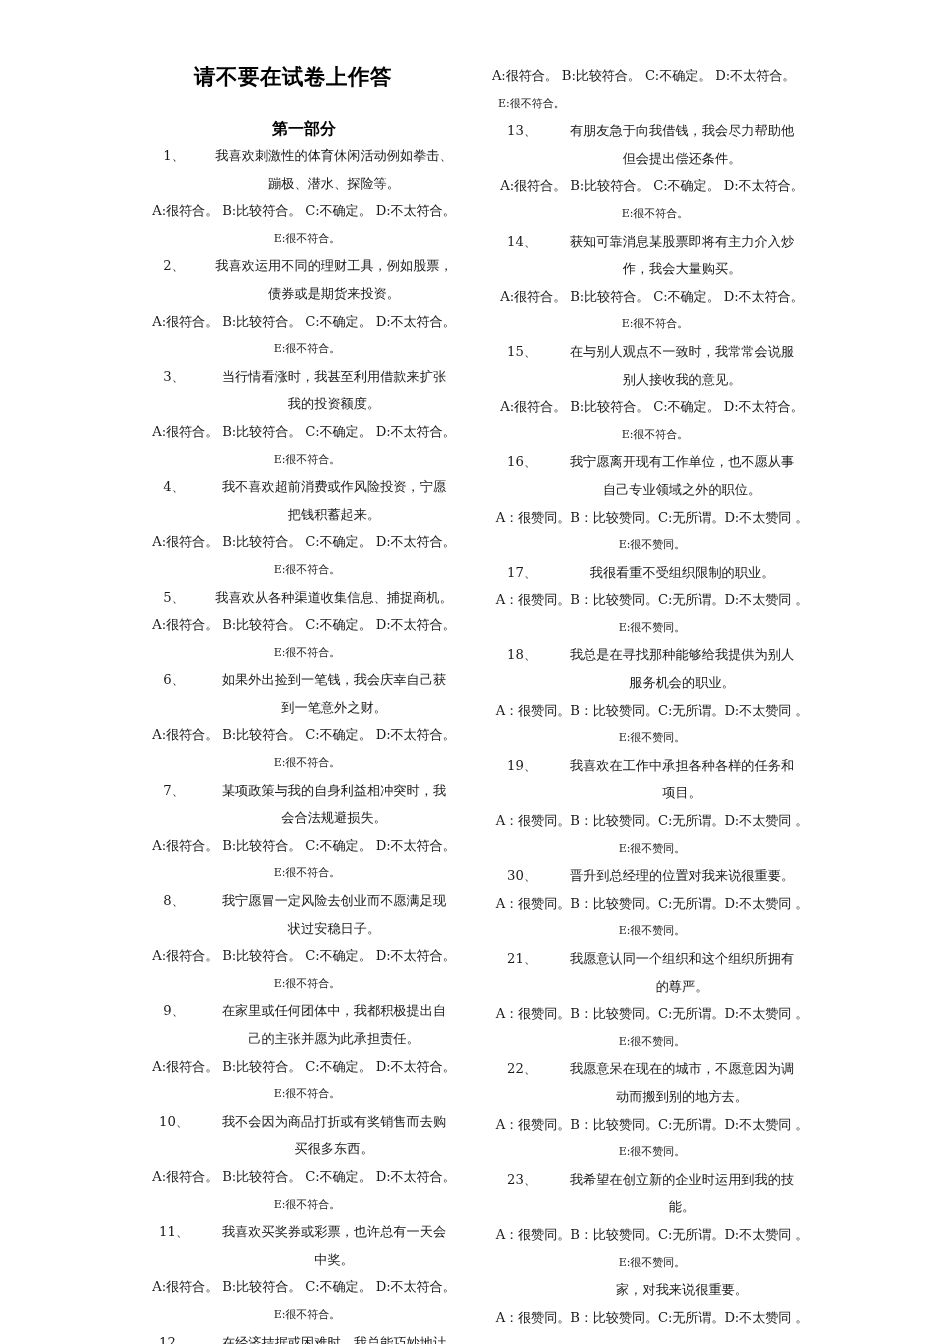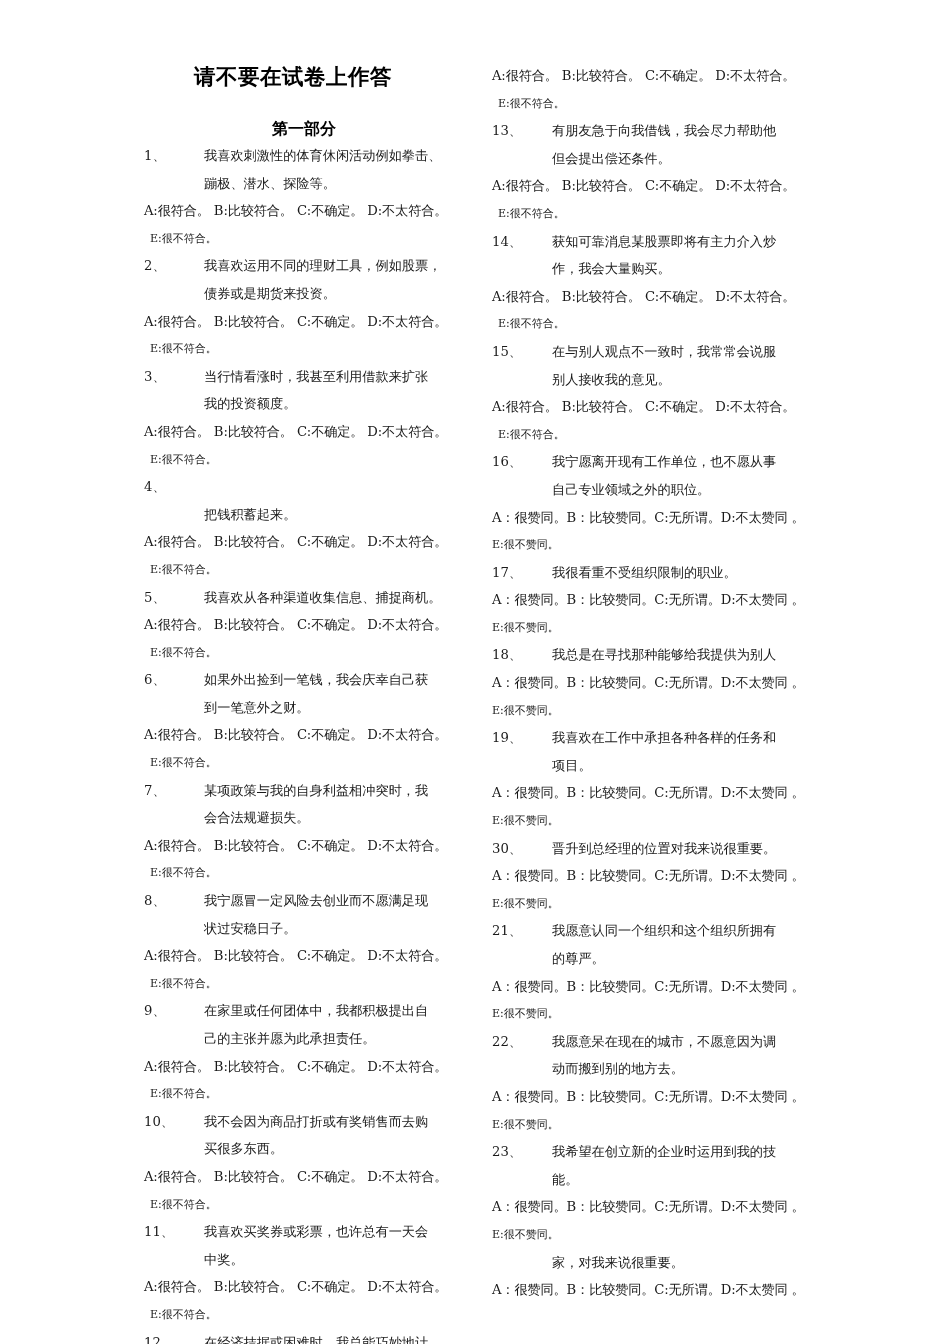--- a/index.html
+++ b/index.html
@@ -60,21 +60,21 @@
     font-family: "DejaVu Sans", "Liberation Sans", sans-serif;
     font-weight: bold;
     font-size: 16px;
     line-height: 26px;
     text-align: center;
     color: #000000;
     margin: 0;
   }
 
   
-  .q-block { margin: 0; }
+  .q-block { margin: 0; text-align: center; }
 
   .q-line {
     font-size: 13.2px;
     line-height: 27.6px;
     margin: 0;
     white-space: nowrap;
   }
 
   
   .q-first {
@@ -149,20 +149,21 @@
               <span class="q-num">3、</span>
               <span class="q-text">当行情看涨时，我甚至利用借款来扩张</span>
             </div>
             <div class="q-line q-cont">我的投资额度。</div>
             <div class="ans-line">A:很符合。 B:比较符合。 C:不确定。 D:不太符合。</div>
             <div class="ans-line-e ans-e-indent">E:很不符合。</div>
           </div>
           <div class="q-block">
             <div class="q-line q-first">
               <span class="q-num">4、</span>
+              <span class="q-text">我不喜欢超前消费或作风险投资，宁愿</span>
             </div>
             <div class="q-line q-cont">把钱积蓄起来。</div>
             <div class="ans-line">A:很符合。 B:比较符合。 C:不确定。 D:不太符合。</div>
             <div class="ans-line-e ans-e-indent">E:很不符合。</div>
           </div>
           <div class="q-block">
             <div class="q-line q-first">
               <span class="q-num">5、</span>
               <span class="q-text">我喜欢从各种渠道收集信息、捕捉商机。</span>
             </div>
@@ -278,20 +279,21 @@
               <span class="q-text">我很看重不受组织限制的职业。</span>
             </div>
             <div class="ans-line">A：很赞同。B：比较赞同。C:无所谓。D:不太赞同 。</div>
             <div class="ans-line-e">E:很不赞同。</div>
           </div>
           <div class="q-block">
             <div class="q-line q-first">
               <span class="q-num">18、</span>
               <span class="q-text">我总是在寻找那种能够给我提供为别人</span>
             </div>
+            <div class="q-line q-cont">服务机会的职业。</div>
             <div class="ans-line">A：很赞同。B：比较赞同。C:无所谓。D:不太赞同 。</div>
             <div class="ans-line-e">E:很不赞同。</div>
           </div>
           <div class="q-block">
             <div class="q-line q-first">
               <span class="q-num">19、</span>
               <span class="q-text">我喜欢在工作中承担各种各样的任务和</span>
             </div>
             <div class="q-line q-cont">项目。</div>
             <div class="ans-line">A：很赞同。B：比较赞同。C:无所谓。D:不太赞同 。</div>

